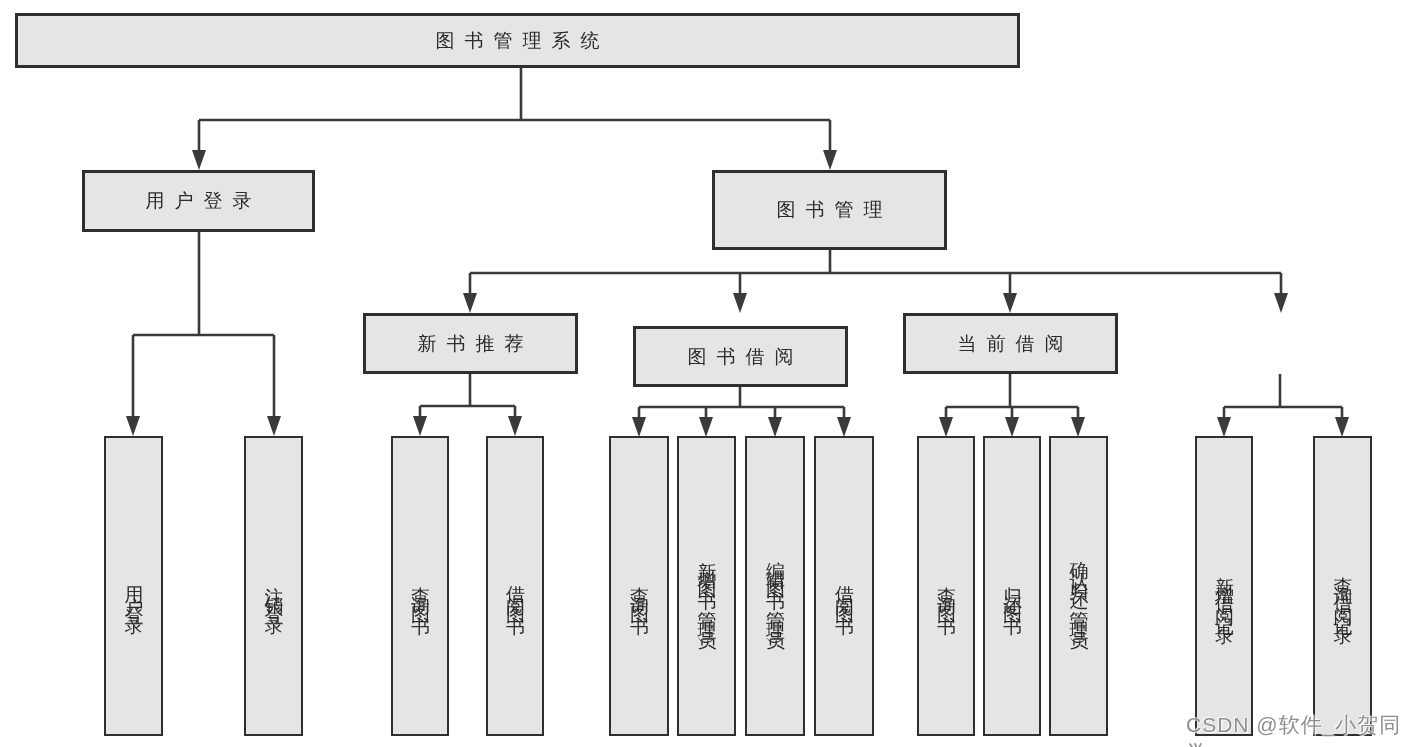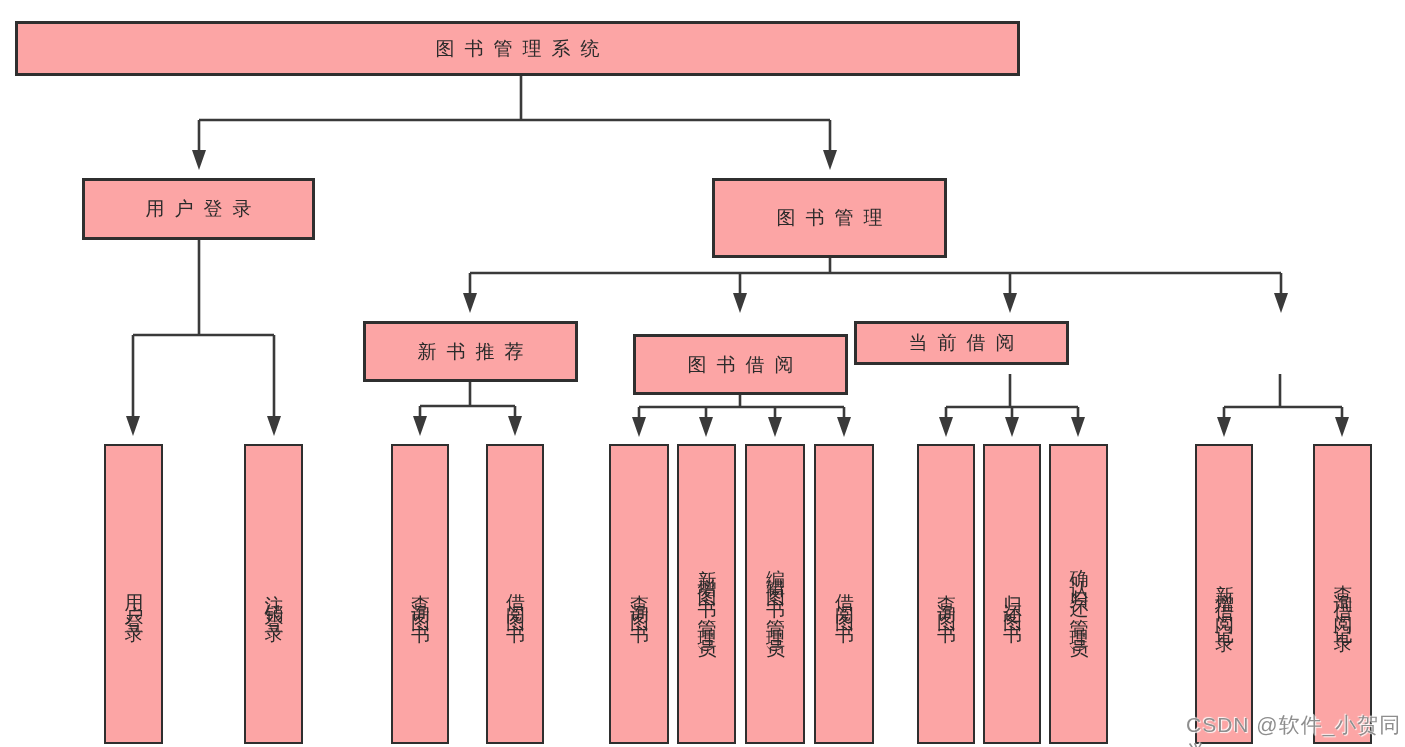--- a/index.html
+++ b/index.html
@@ -4,23 +4,23 @@
 <style>
   html,body{margin:0;padding:0;background:#ffffff;}
   .stage{
     position:relative;width:1405px;height:747px;background:#ffffff;overflow:hidden;
     font-family:"Liberation Sans","DejaVu Sans",sans-serif;color:#2b2b2b;
   }
   .connectors{position:absolute;left:0;top:0;width:1405px;height:747px;}
   .connectors path.l{stroke:#3a3a3a;stroke-width:2.6;fill:none;}
   .connectors path.a{fill:#3a3a3a;stroke:none;}
   .box{
-    position:absolute;background:#fca5a5;border:3px solid #2f2f2f;box-sizing:border-box;
+    position:absolute;background:#e5e5e5;border:3px solid #2f2f2f;box-sizing:border-box;
     display:flex;align-items:center;justify-content:center;white-space:nowrap;
-    font-size:19px;z-index:2;margin-top:8px;
+    font-size:19px;z-index:2;
   }
   .hlabel{letter-spacing:10px;margin-left:10px;}
   .leaf{border-width:2.5px;}
   .vlabel{
     writing-mode:vertical-rl;text-orientation:mixed;
     letter-spacing:10px;margin-top:10px;line-height:1.1;font-size:19px;
   }
   .watermark{
     position:absolute;left:1186px;top:711px;z-index:5;
     font-size:21px;letter-spacing:1px;color:#8e8e8e;
@@ -111,21 +111,21 @@
   <div class="box" style="left:712px;top:170px;width:235px;height:80px">
     <span class="hlabel">图书管理</span>
   </div>
 
   <div class="box" style="left:363px;top:313px;width:215px;height:61px">
     <span class="hlabel">新书推荐</span>
   </div>
   <div class="box" style="left:633px;top:326px;width:215px;height:61px">
     <span class="hlabel">图书借阅</span>
   </div>
-  <div class="box" style="left:854px;top:313px;width:215px;height:44px">
+  <div class="box" style="left:903px;top:313px;width:215px;height:61px">
     <span class="hlabel">当前借阅</span>
   </div>
 
   <div class="box leaf" style="left:104px;top:436px;width:59px;height:300px">
     <span class="vlabel">用户登录</span>
   </div>
   <div class="box leaf" style="left:244px;top:436px;width:59px;height:300px">
     <span class="vlabel">注销登录</span>
   </div>
 

